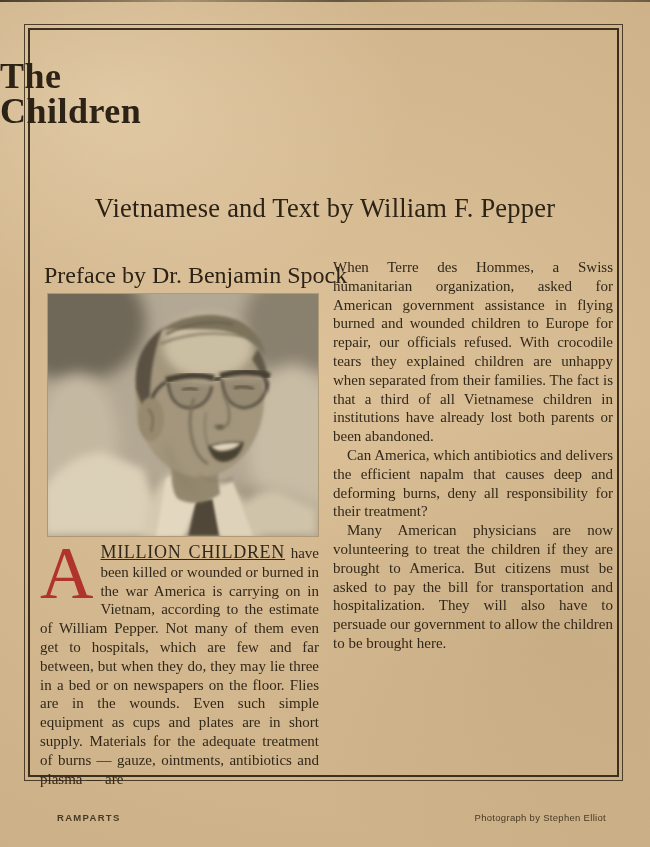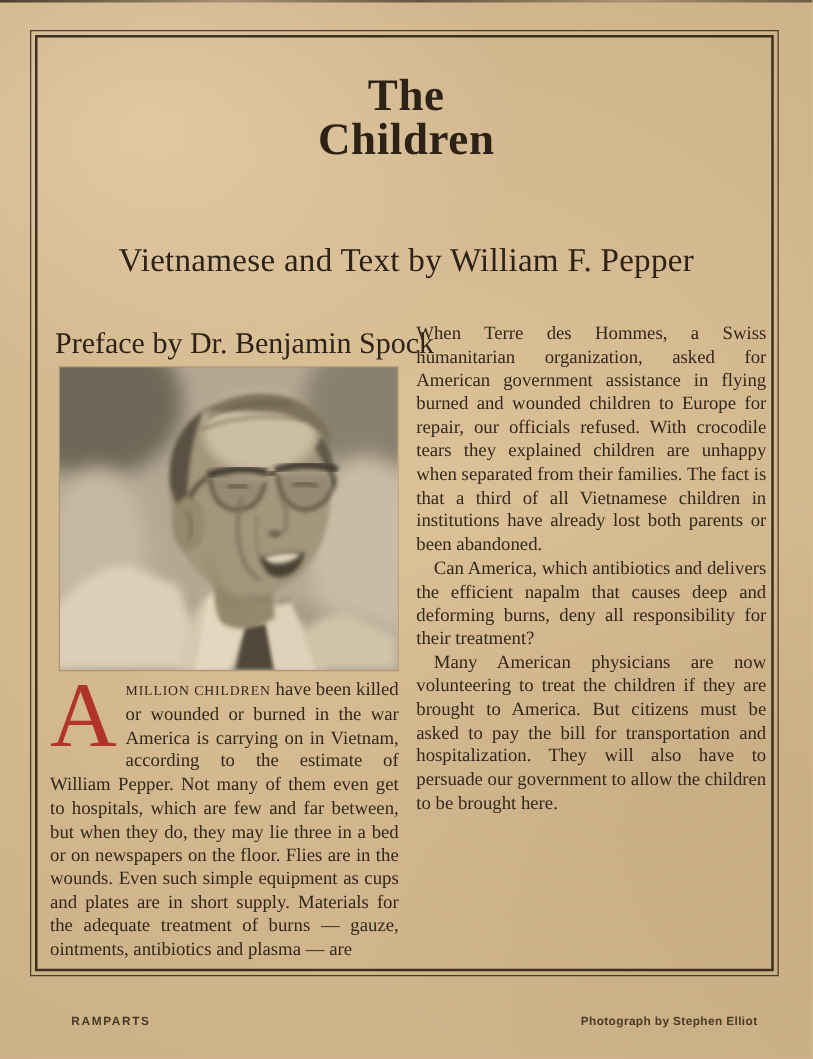--- a/index.html
+++ b/index.html
@@ -14,42 +14,42 @@
     color:#2f2619;
   }
   
   .scan-line{position:absolute;top:0;left:0;width:650px;height:2px;
     background:linear-gradient(90deg, rgba(28,20,10,.75), rgba(28,20,10,.25) 28%, rgba(28,20,10,.6) 52%, rgba(28,20,10,.2) 78%, rgba(28,20,10,.55));}
   
   .frame-outer{position:absolute;left:24px;top:24px;width:597px;height:755px;
     border:1.5px solid rgba(53,40,22,0.85);}
   .frame-inner{position:absolute;left:3px;top:3px;right:3px;bottom:3px;
     border:2.5px solid rgba(48,36,20,0.92);}
-  .title{position:absolute;left:0;right:0;top:35px;text-align:center;
+  .title{position:absolute;left:0;right:0;top:35px;text-align:left;
     font-size:36px;line-height:35px;letter-spacing:0.5px;color:#2c2316;}
   .title span{display:block;}
   .byline{position:absolute;left:0;right:0;top:193px;text-align:center;
     font-size:26.5px;letter-spacing:0.2px;color:#2c2316;}
   .preface-heading{position:absolute;left:44px;top:262px;font-size:24px;color:#2c2316;}
   .photo{position:absolute;left:48px;top:294px;width:270px;height:242px;
     box-shadow:0 0 0 1px rgba(60,48,30,0.25);}
   .photo svg{display:block;width:100%;height:100%;}
   .col{text-align:justify;font-size:15px;line-height:18.8px;color:#32281a;}
   .col p{margin:0;}
   .left-col{position:absolute;left:40px;top:543px;width:279px;}
   .right-col{position:absolute;left:333px;top:258px;width:280px;}
   .right-col p + p{text-indent:14px;}
   .dropcap{float:left;color:#b0342b;font-size:74px;line-height:56px;height:57px;
     margin:2px 7px 0 0;font-family:"Liberation Serif", serif;}
-  .smallcaps{text-transform:uppercase;font-size:11px;letter-spacing:0.7px;}
+  .smallcaps{text-transform:uppercase;font-size:18px;letter-spacing:0.7px;text-decoration:underline;}
   .footer-left{position:absolute;left:57px;top:812px;
     font-family:"Liberation Sans", sans-serif;font-weight:bold;font-size:9.5px;
     letter-spacing:1.3px;color:#483a24;}
   .footer-right{position:absolute;right:44px;top:812px;
-    font-family:"Liberation Sans", sans-serif;font-weight:bold;font-size:9.5px;
+    font-family:"Liberation Sans", sans-serif;font-weight:normal;font-size:9.5px;
     letter-spacing:0.3px;color:#483a24;}
 </style>
 </head>
 <body>
 
 <div class="scan-line"></div>
 
 <div class="frame-outer">
   <div class="frame-inner"></div>
 </div>

